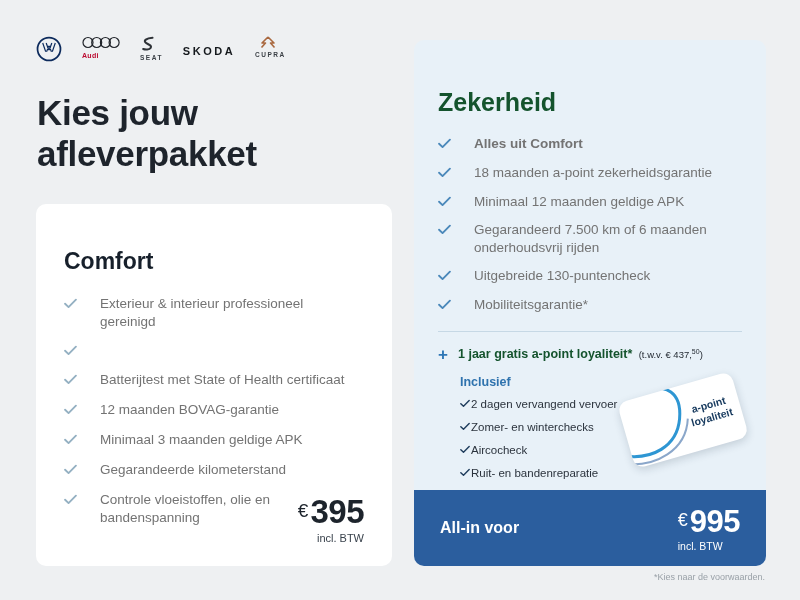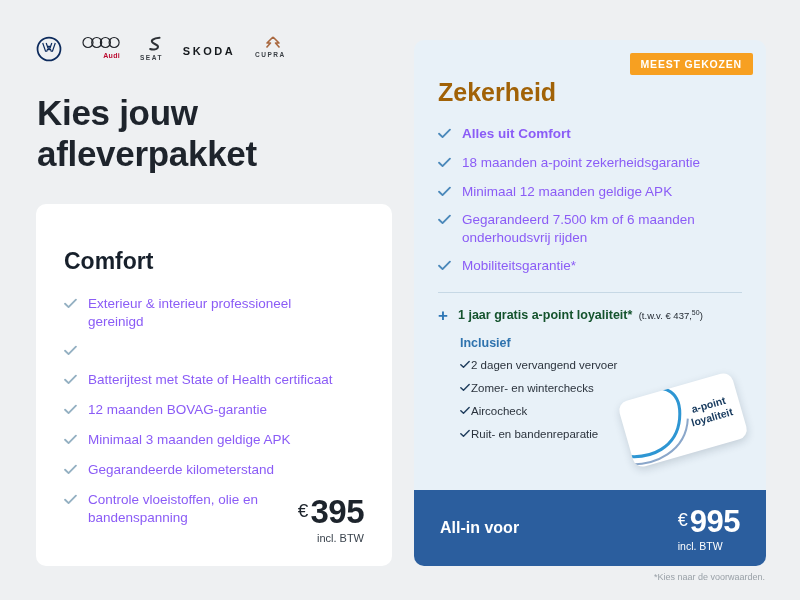--- a/index.html
+++ b/index.html
@@ -1,48 +1,48 @@
 <!DOCTYPE html>
 <html><head>
 <meta charset="utf-8">
 <style>
   html,body{margin:0;padding:0;}
   body{width:800px;height:600px;position:relative;background:#eef0f2;font-family:"Liberation Sans",sans-serif;color:#222a33;overflow:hidden;}
 
   
   .logos{position:absolute;left:36px;top:36px;display:flex;align-items:flex-start;gap:20px;height:36px;}
-  .logo{display:flex;flex-direction:column;align-items:flex-end;gap:2px;}
+  .logo{display:flex;flex-direction:column;align-items:flex-start;gap:2px;}
   .logo .lbl{font-size:6.5px;font-weight:700;letter-spacing:1.5px;color:#3a3f45;}
   .audi-lbl{color:#bb0a30;letter-spacing:.3px;font-size:7px;font-weight:700;}
   .skoda-text{font-size:11px;font-weight:800;letter-spacing:2.5px;color:#15191d;margin-top:9px;}
   .cupra-lbl{color:#6b5446;}
 
   
   .page-title{position:absolute;left:37px;top:92px;font-size:35px;line-height:1.18;font-weight:700;color:#1e242c;letter-spacing:-.3px;}
 
   
   .card{position:absolute;border-radius:10px;box-sizing:border-box;}
   .card-comfort{left:36px;top:204px;width:356px;height:362px;background:#ffffff;padding:44px 28px 24px;}
   .card-comfort h2{margin:0 0 20px;font-size:23px;font-weight:700;color:#17202b;}
 
   ul.features{list-style:none;margin:0;padding:0;width:282px;}
-  ul.features li{display:flex;gap:10px;margin-bottom:11px;font-size:13.5px;line-height:1.32;color:#8b5cf6;}
+  ul.features li{display:flex;gap:22px;margin-bottom:11px;font-size:13.5px;line-height:1.32;color:#737373;}
   .chk{flex:0 0 14px;margin-top:1px;}
   .chk svg{width:13px;height:11px;fill:none;stroke:currentColor;stroke-width:1.7;stroke-linecap:round;stroke-linejoin:round;}
   .card-comfort .chk{color:#94b0c2;}
 
   .price-block{position:absolute;right:28px;bottom:22px;text-align:right;color:#1d242c;}
   .price-block .cur{font-size:19px;font-weight:400;vertical-align:6px;margin-right:2px;}
   .price-block .amt{font-size:33px;font-weight:700;letter-spacing:-.5px;}
   .price-block .note{font-size:11px;margin-top:1px;color:#39424c;}
 
   
   .card-zekerheid{left:414px;top:40px;width:352px;height:526px;background:#e8f1f8;padding:24px 24px 0;}
   .badge{position:absolute;top:13px;right:13px;background:#f7a021;color:#fff;font-size:10.5px;font-weight:700;letter-spacing:.8px;padding:5px 11px;border-radius:2px;}
-  .card-zekerheid h2{margin:14px 0 18px;font-size:25px;font-weight:700;color:#a16207;}
+  .card-zekerheid h2{margin:24px 0 18px;font-size:25px;font-weight:700;color:#14532d;}
   .card-zekerheid .chk{color:#4a88ba;}
   .card-zekerheid ul.features{width:300px;}
   .card-zekerheid ul.features li{margin-bottom:10px;}
   li.bold .txt{font-weight:700;}
 
   .divider{border:none;border-top:1px solid #c6d8e5;margin:16px 0 14px;}
 
   .loyalty-row{display:flex;gap:8px;font-size:12px;line-height:1.3;white-space:nowrap;align-items:baseline;}
   .plus{flex:0 0 12px;color:#2f77b6;font-size:17px;font-weight:700;line-height:1;align-self:flex-start;}
   .loyalty-title{font-weight:700;color:#14532d;font-size:12.5px;}
@@ -160,21 +160,20 @@
   </ul>
   <div class="price-block">
     <div>
       <span class="cur">€</span><span class="amt">395</span>
     </div>
     <div class="note">incl. BTW</div>
   </div>
 </section>
 
 <section class="card card-zekerheid">
-  <div class="badge">MEEST GEKOZEN</div>
   <h2>Zekerheid</h2>
   <ul class="features">
     <li class="bold">
         <span class="chk"><svg viewBox="0 0 12 10">
             <path d="M1 5.2 L4.2 8.3 L11 1.5"></path>
           </svg></span>
         <span class="txt">Alles uit Comfort</span>
       </li>
     <li>
         <span class="chk"><svg viewBox="0 0 12 10">
@@ -186,20 +185,26 @@
         <span class="chk"><svg viewBox="0 0 12 10">
             <path d="M1 5.2 L4.2 8.3 L11 1.5"></path>
           </svg></span>
         <span class="txt">Minimaal 12 maanden geldige APK</span>
       </li>
     <li>
         <span class="chk"><svg viewBox="0 0 12 10">
             <path d="M1 5.2 L4.2 8.3 L11 1.5"></path>
           </svg></span>
         <span class="txt">Gegarandeerd 7.500 km of 6 maanden onderhoudsvrij rijden</span>
+      </li>
+    <li>
+        <span class="chk"><svg viewBox="0 0 12 10">
+            <path d="M1 5.2 L4.2 8.3 L11 1.5"></path>
+          </svg></span>
+        <span class="txt">Uitgebreide 130-puntencheck</span>
       </li>
     <li>
         <span class="chk"><svg viewBox="0 0 12 10">
             <path d="M1 5.2 L4.2 8.3 L11 1.5"></path>
           </svg></span>
         <span class="txt">Mobiliteitsgarantie*</span>
       </li>
   </ul>
 
   <hr class="divider">

